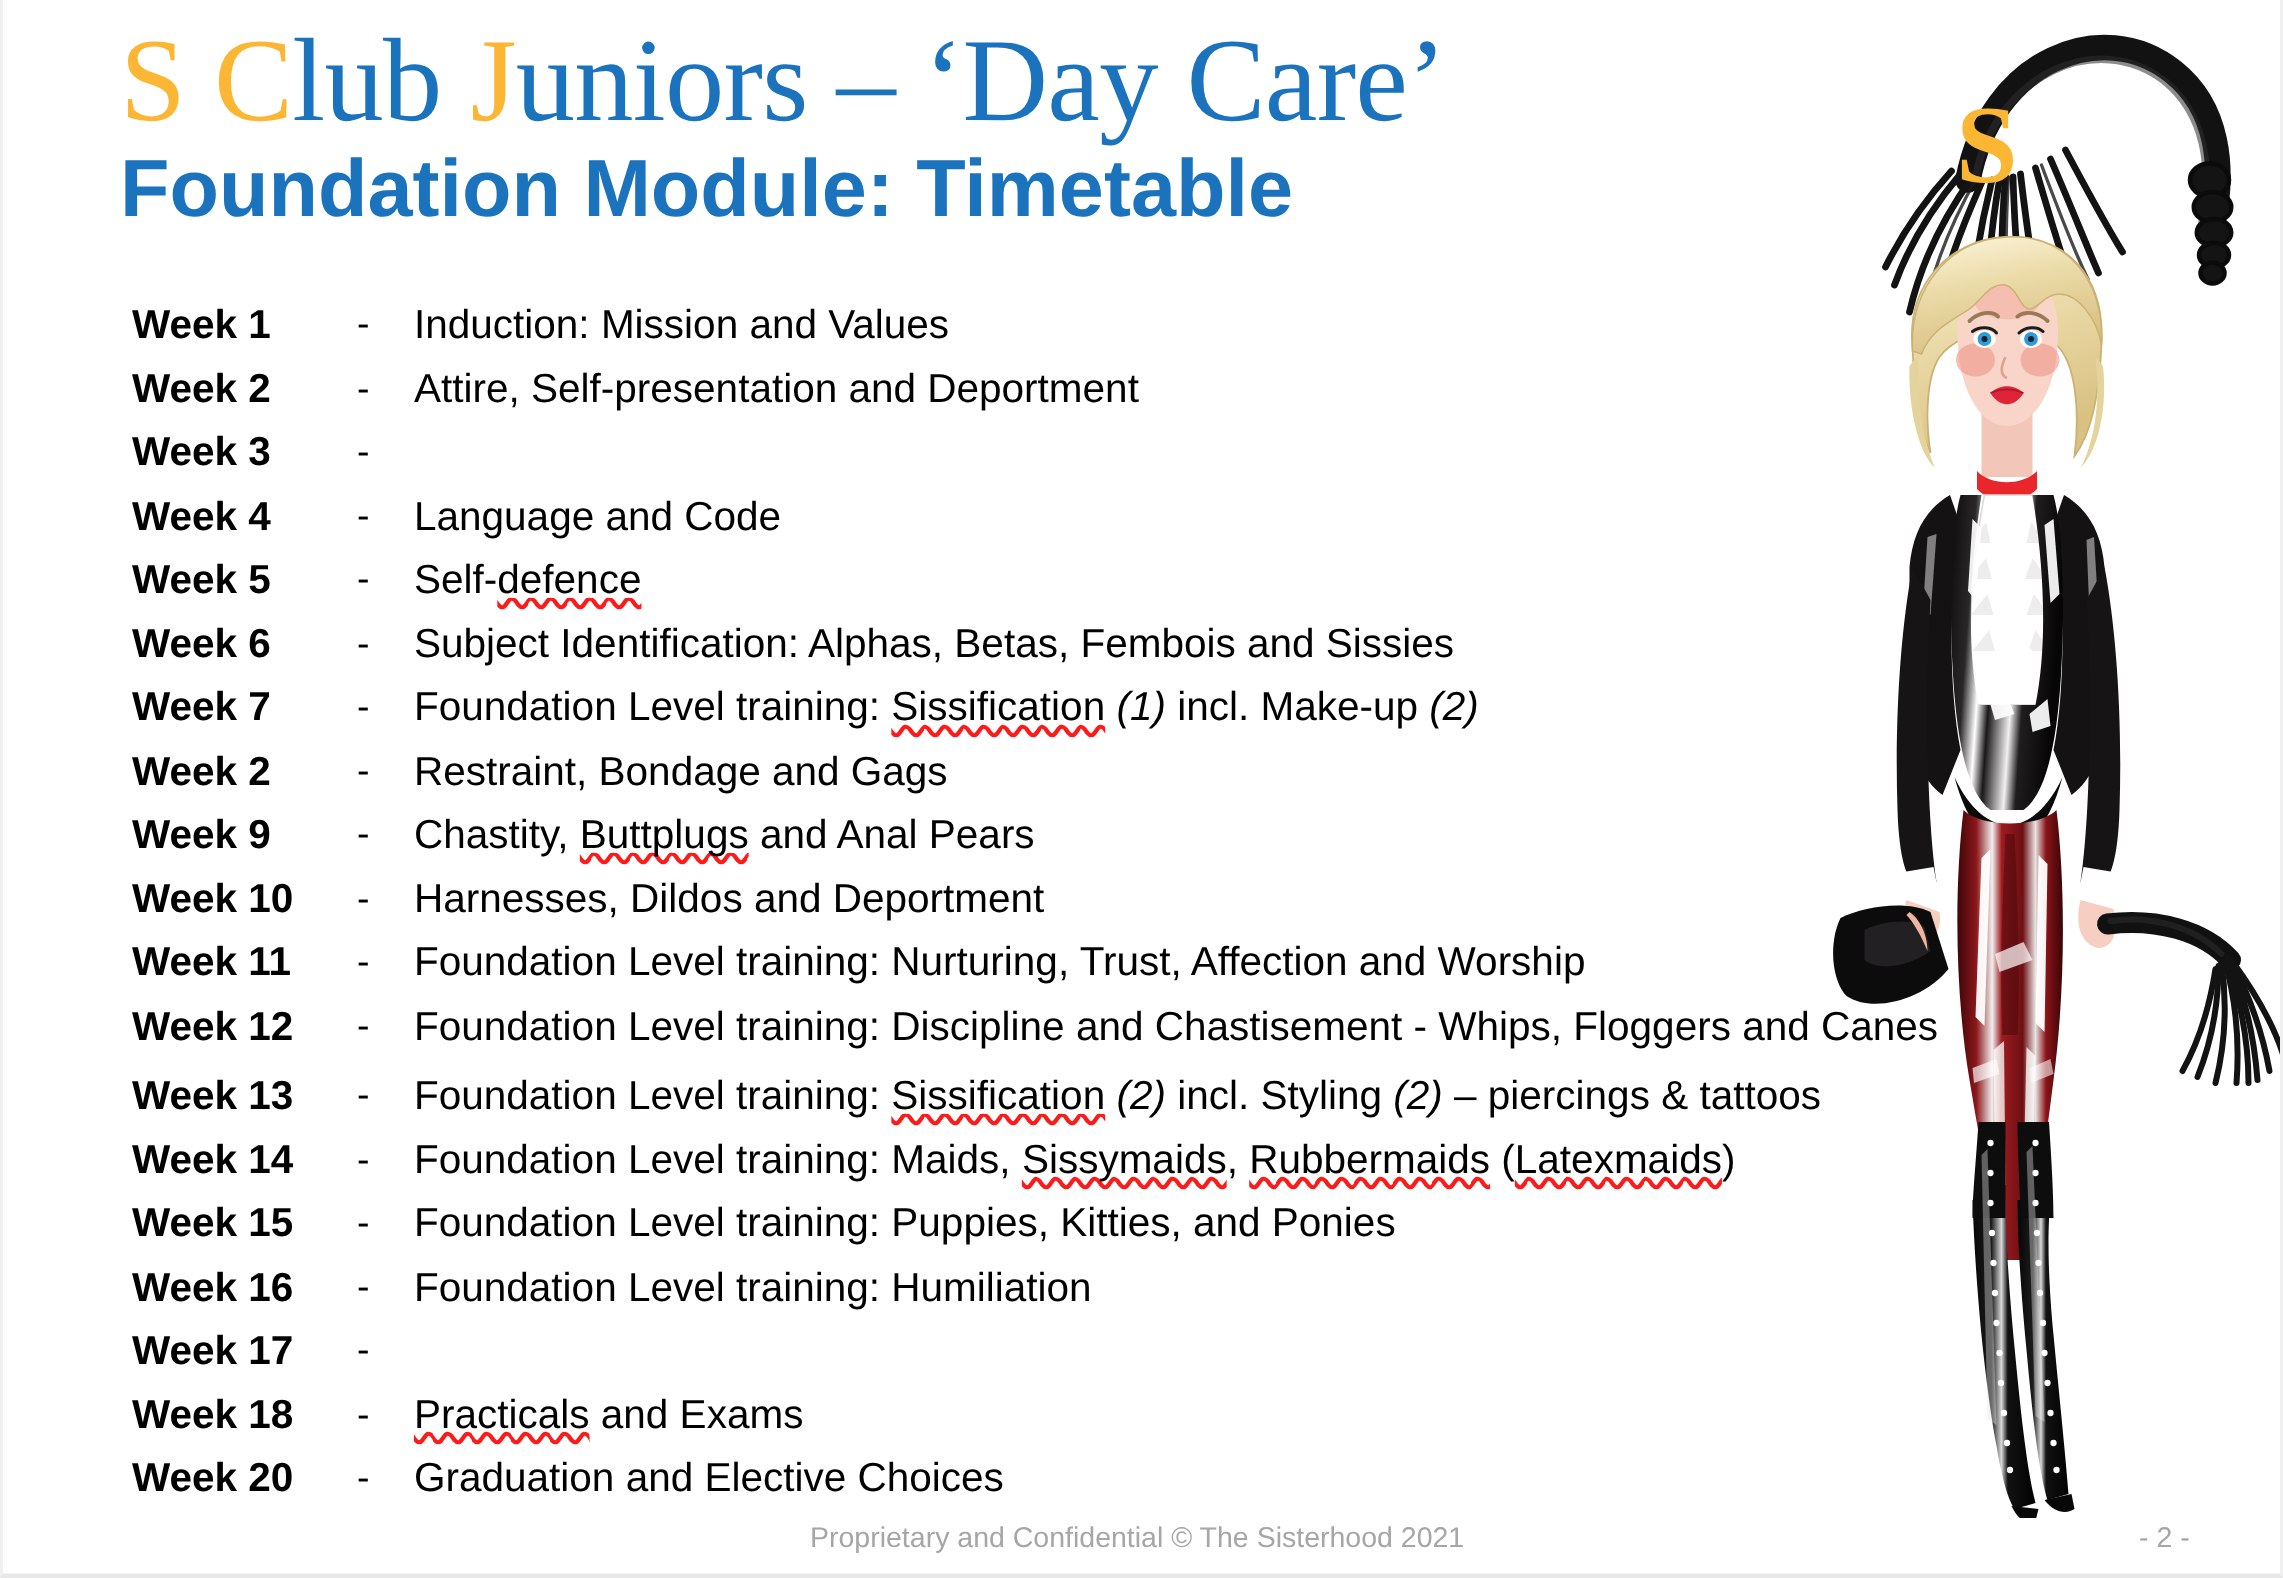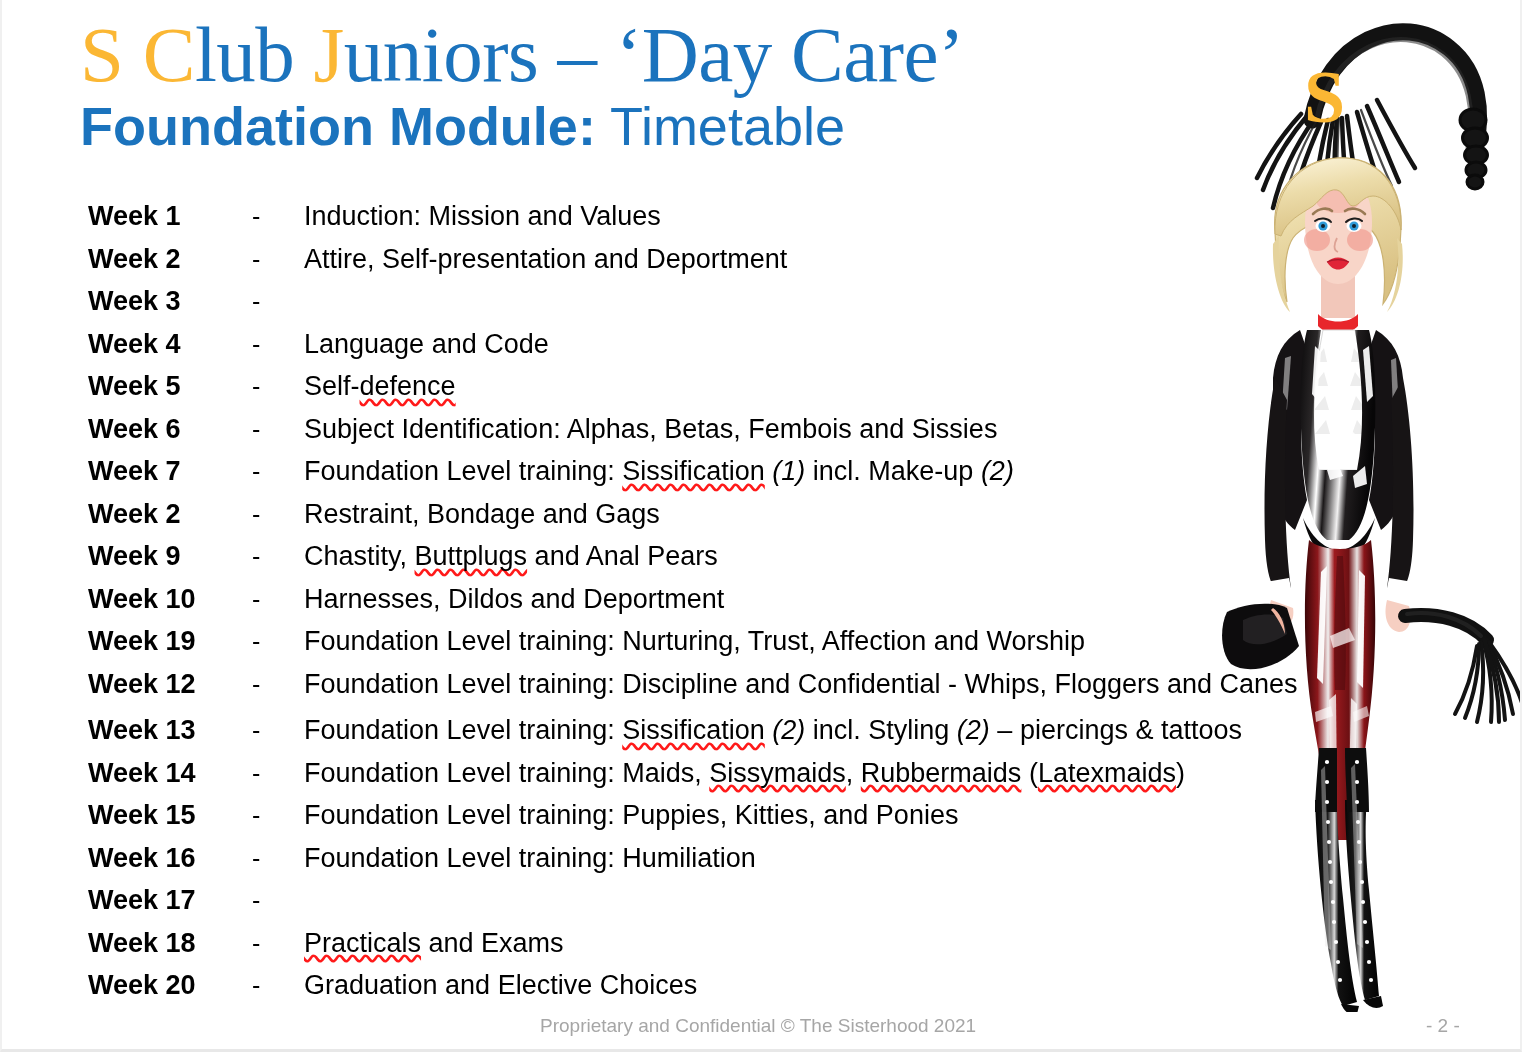--- a/index.html
+++ b/index.html
@@ -43,34 +43,33 @@
 
   .sub-title {
     margin: 6px 0 0 0;
     font-family: "Liberation Sans", sans-serif;
     font-size: 54px;
     line-height: 1.0;
     color: #1B73BD;
     white-space: nowrap;
   }
   .sub-title .b { font-weight: bold; }
-  .sub-title .n { font-weight: normal; margin-top: 12px; }
+  .sub-title .n { font-weight: bold; margin-top: 12px; }
 
   
   .timetable {
     position: absolute;
     left: 86px;
     top: 196px;
     width: 1220px;
   }
   .row {
     display: flex;
     align-items: center;
     margin-bottom: 2px;
-    gap: 14px;
   }
   .row-wk12 { margin-bottom: 6px; }
   .wk {
     flex: 0 0 150px;
     font-size: 27px;
     font-weight: bold;
     color: #000000;
     line-height: 40.5px;
     white-space: nowrap;
   }
@@ -427,28 +426,28 @@
         <div class="wk">Week 9</div>
         <div class="dash">-</div>
         <div class="desc">Chastity, <span class="sp">Buttplugs</span> and Anal Pears</div>
       </div>
       <div class="row">
         <div class="wk">Week 10</div>
         <div class="dash">-</div>
         <div class="desc">Harnesses, Dildos and Deportment</div>
       </div>
       <div class="row">
-        <div class="wk">Week 19</div>
+        <div class="wk">Week 11</div>
         <div class="dash">-</div>
         <div class="desc">Foundation Level training: Nurturing, Trust, Affection and Worship</div>
       </div>
       <div class="row row-wk12">
         <div class="wk">Week 12</div>
         <div class="dash">-</div>
-        <div class="desc">Foundation Level training: Discipline and Confidential - Whips, Floggers and Canes</div>
+        <div class="desc">Foundation Level training: Discipline and Chastisement - Whips, Floggers and Canes</div>
       </div>
       <div class="row">
         <div class="wk">Week 13</div>
         <div class="dash">-</div>
         <div class="desc">Foundation Level training: <span class="sp">Sissification</span> <i>(2)</i> incl. Styling <i>(2)</i> – piercings &amp; tattoos</div>
       </div>
       <div class="row">
         <div class="wk">Week 14</div>
         <div class="dash">-</div>
         <div class="desc">Foundation Level training: Maids, <span class="sp">Sissymaids</span>, <span class="sp">Rubbermaids</span> (<span class="sp">Latexmaids</span>)</div>

